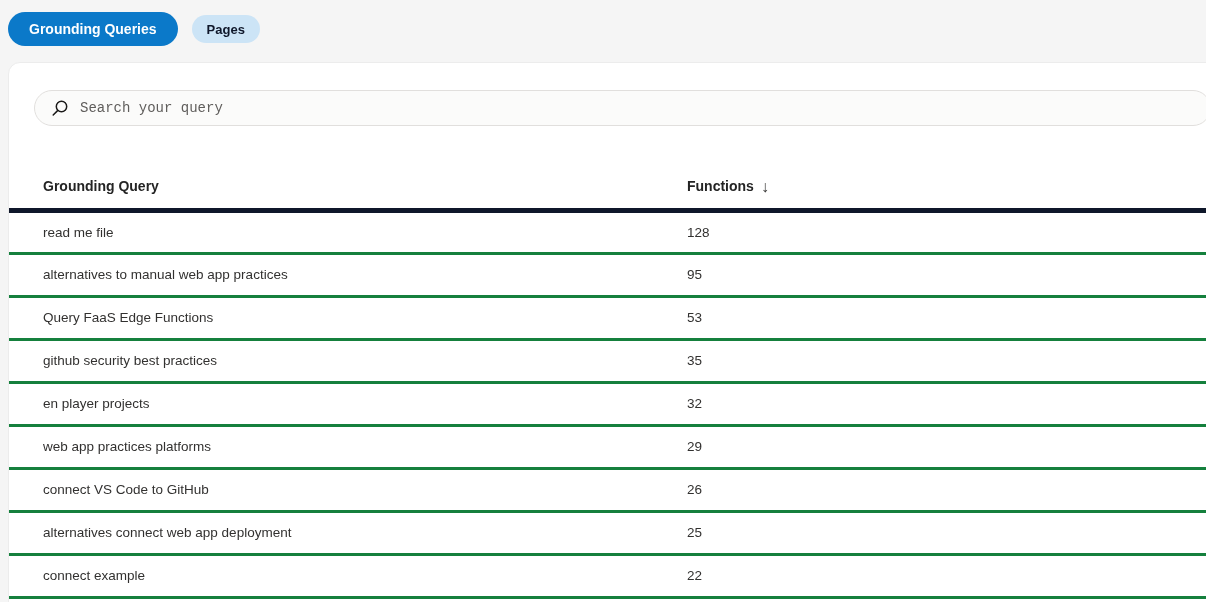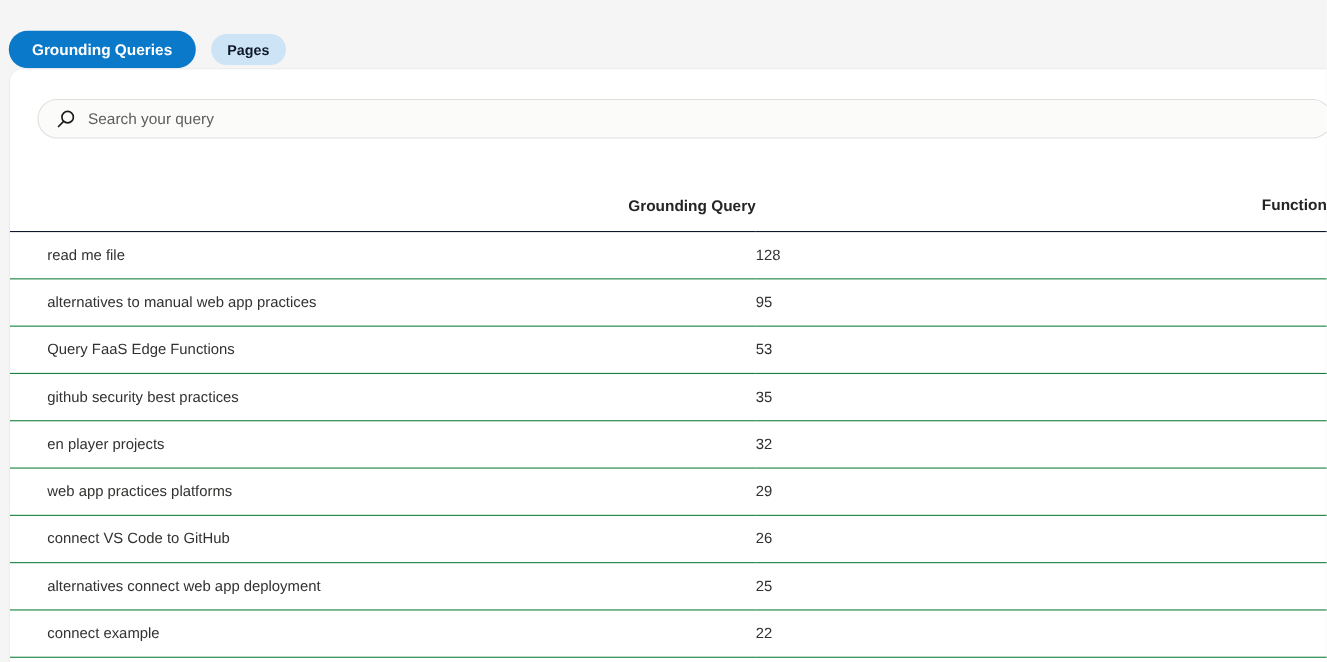--- a/index.html
+++ b/index.html
@@ -6,21 +6,21 @@
   html, body {
     width: 1206px; height: 602px;
     overflow: hidden;
     font-family: "Liberation Sans", sans-serif;
     background: #f5f5f5;
     position: relative;
   }
   
   .tabbar {
     position: absolute;
-    left: 8px; top: 28px;
+    left: 8px; top: 12px;
     display: flex;
     align-items: center;
     gap: 14px;
   }
   .pill {
     border: none;
     border-radius: 999px;
     font-family: "Liberation Sans", sans-serif;
     font-weight: bold;
     cursor: pointer;
@@ -60,21 +60,21 @@
     display: flex;
     align-items: center;
     padding: 0 12px 0 14px;
   }
   .search-box .mag { flex: 0 0 auto; display: flex; align-items: center; margin-right: 10px; }
   .search-box input {
     flex: 1;
     border: none;
     outline: none;
     background: transparent;
-    font-family: Liberation Sans, sans-serif;
+    font-family: Liberation Mono, monospace;
     font-size: 14px;
     color: #323130;
   }
   .search-box input::placeholder { color: #605e5c; opacity: 1; }
   
   table.qtable {
     width: 100%;
     border-collapse: collapse;
     margin-top: 39px;
     table-layout: fixed;
@@ -86,24 +86,23 @@
     font-size: 13.5px;
     color: #323130;
     white-space: nowrap;
     overflow: hidden;
   }
   th {
     font-weight: bold;
     font-size: 14px;
     color: #242424;
     height: 45px;
-    border-bottom: 1px solid #0f172a;
-    text-align: right;
+    border-bottom: 5px solid #0f172a;
   }
-  td { height: 43px; border-bottom: 1px solid #15803d; }
+  td { height: 43px; border-bottom: 3px solid #15803d; }
   th.col-query, td.cell-query { padding-left: 34px; }
   th .sort-arrow {
     font-weight: normal;
     font-size: 16px;
     color: #3b3a39;
     margin-left: 7px;
     position: relative;
     top: 1px;
   }
 </style>

